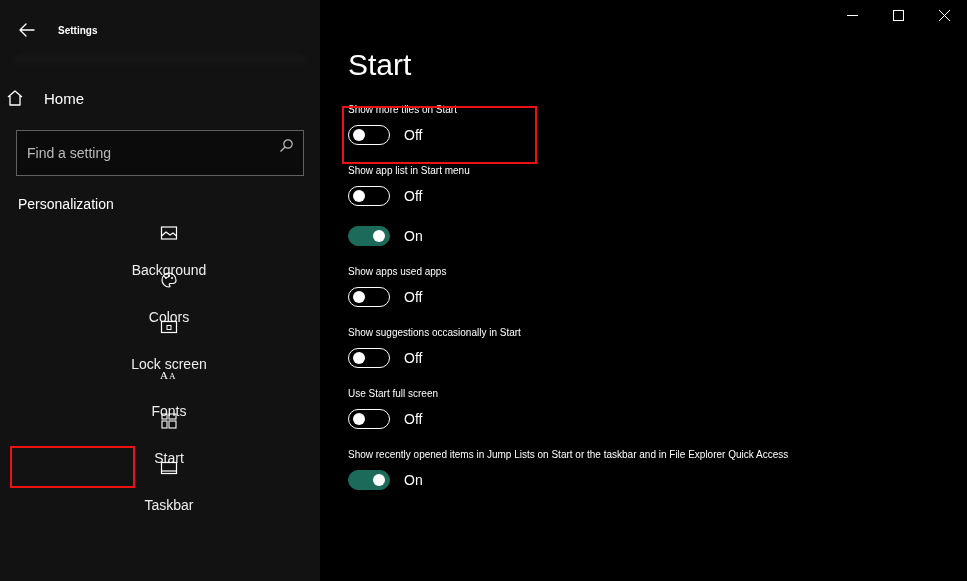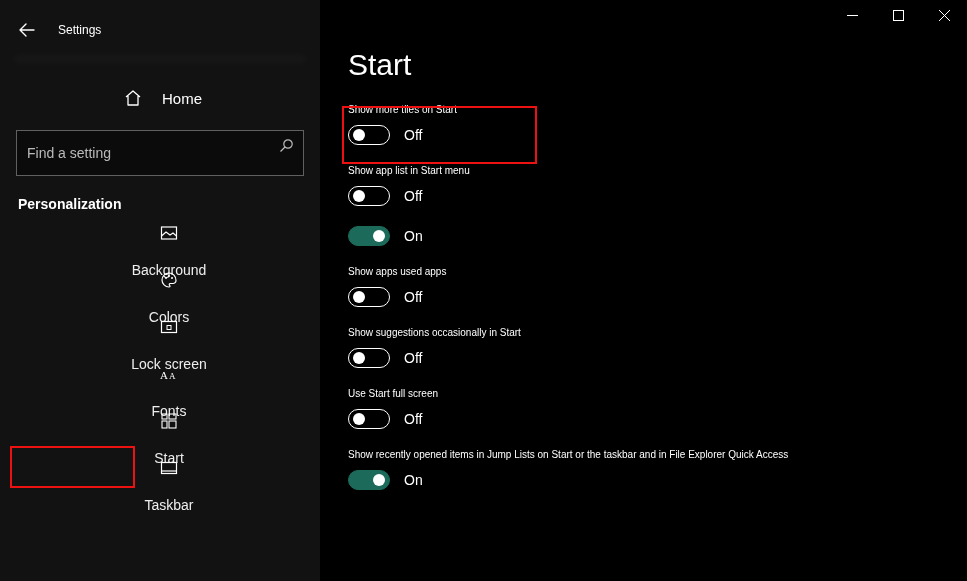--- a/index.html
+++ b/index.html
@@ -3,28 +3,28 @@
 <meta charset="utf-8">
 <style>
   * { box-sizing: border-box; margin: 0; padding: 0; }
   body { background: #000; color: #fff; font-family: "Segoe UI", Arial, sans-serif; font-size: 14px; width: 967px; height: 581px; overflow: hidden; position: relative; }
   .titlebar { position: absolute; top: 0; right: 0; display: flex; height: 30px; z-index: 10; }
   .titlebtn { width: 46px; height: 30px; display: flex; align-items: center; justify-content: center; color: #fff; }
   .titlebtn svg { width: 11px; height: 11px; }
   .sidebar { position: absolute; left: 0; top: 0; width: 320px; height: 100%; background: rgba(255,255,255,0.07); padding-top: 8px; }
   .blurred { filter: blur(3px); opacity: 0.4; }
   .backrow { display: flex; align-items: center; height: 44px; padding-left: 18px; gap: 22px; }
-  .backrow span.label { font-size: 12px; }
-  .home-row { display: flex; align-items: center; height: 44px; padding-left: 6px; gap: 20px; margin-top: 14px; justify-content: center; }
+  .backrow span.label { font-size: 10px; font-weight: bold; }
+  .home-row { display: flex; align-items: center; height: 44px; padding-left: 6px; gap: 20px; margin-top: 14px; }
   .home-row .label { font-size: 15px; }
   .search-wrap { margin: 10px 16px 0 16px; position: relative; }
   .search-input { width: 100%; height: 46px; background: rgba(0,0,0,0.35); border: 1px solid rgba(255,255,255,0.35); color: #bbb; padding: 0 34px 0 10px; font-size: 14px; outline: none; }
   .search-input::placeholder { color: #bbb; }
   .search-icon { position: absolute; right: 10px; top: 8px; color: #bbb; }
-  .cat-label { font-weight: 700; margin: 20px 0 12px 18px; font-size: 14px; }
+  .cat-label { font-weight: 400; margin: 20px 0 12px 18px; font-size: 14px; }
   .navlist { margin-top: 10px; }
   .nav-item { display: flex; align-items: center; height: 47px; padding-left: 18px; gap: 20px; color: #eee; cursor: default; flex-direction: column; }
   .nav-item .label { font-size: 14px; }
   .icon { width: 18px; height: 18px; display: inline-flex; align-items: center; justify-content: center; color: #fff; flex-shrink: 0; }
   .sidebar-highlight { position: absolute; border: 2px solid #e11; pointer-events:none; }
   .main { position: absolute; left: 320px; top: 0; right: 0; bottom: 0; background: #000; padding: 48px 0 0 28px; overflow: hidden; }
   .page-title { font-size: 30px; font-weight: 400; margin-bottom: 22px; }
   .setting { margin-bottom: 20px; }
   .setting-label { font-size: 10px; margin-bottom: 10px; }
   .toggle-row { display: flex; align-items: center; gap: 14px; }

